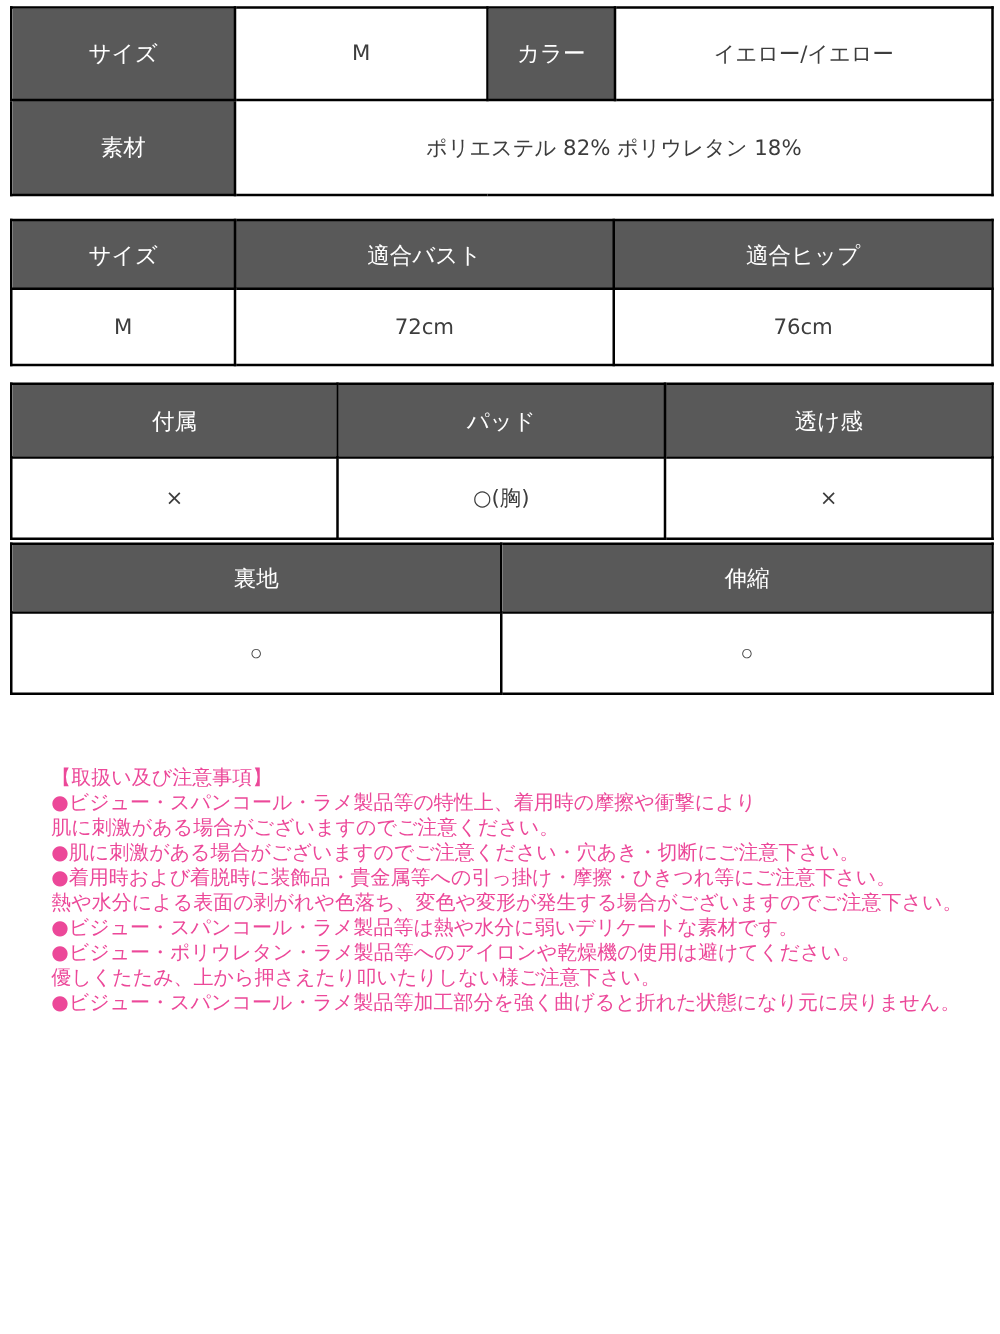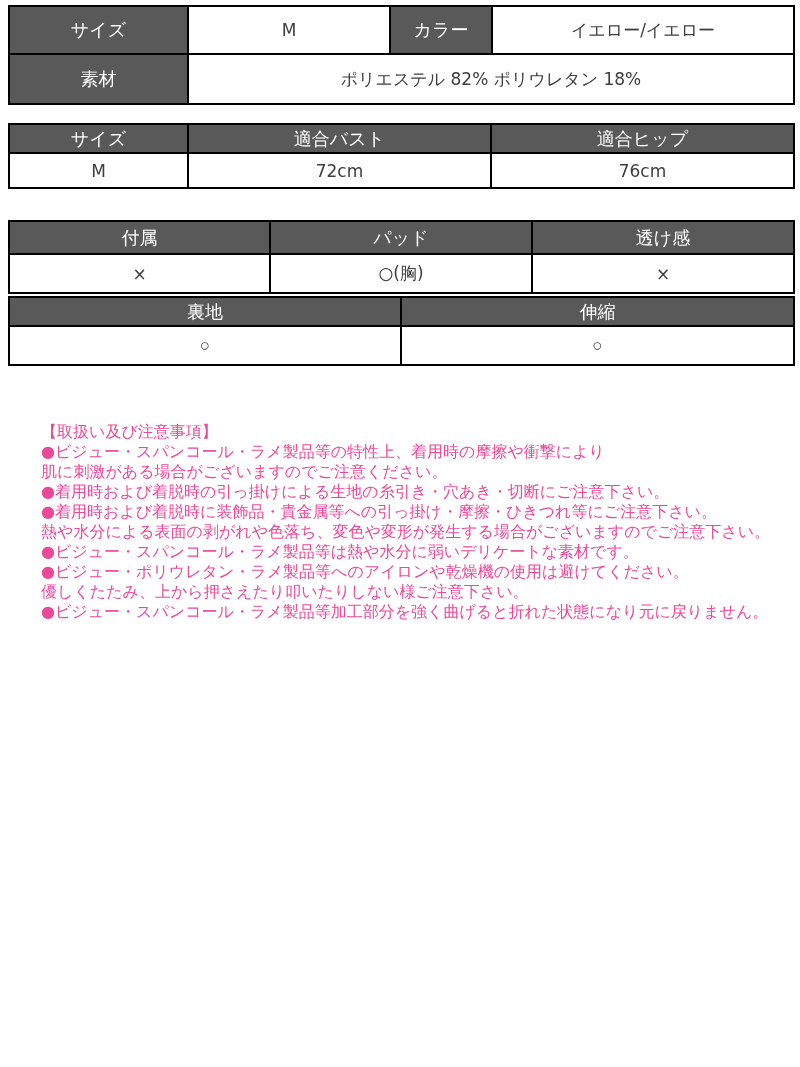--- a/index.html
+++ b/index.html
@@ -18,41 +18,41 @@
   }
   table.spec {
     border-collapse: collapse;
     table-layout: fixed;
     width: 785px;
   }
   table.spec th, table.spec td {
     border: 2px solid #000000;
     text-align: center;
     vertical-align: middle;
-    padding: 0;
+    padding: 13px;
     overflow: hidden;
     white-space: nowrap;
   }
   table.spec th {
     background: #595959;
     color: #ffffff;
     font-weight: 400;
     font-size: 18px;
   }
   table.spec td {
     color: #3d3d3d;
     font-size: 17px;
     background: #ffffff;
   }
   .t1 .row1 > th, .t1 .row1 > td { height: 46px; }
   .t1 .row2 > th, .t1 .row2 > td { height: 48px; }
   .t2 { margin-top: 18px; }
   .t2 .hrow > th { height: 27px; }
   .t2 .drow > td { height: 33px; }
-  .t3 { margin-top: 31px; }
+  .t3 { margin-top: 13px; }
   .t3 .hrow > th { height: 31px; }
   .t3 .drow > td { height: 37px; }
   .t4 { margin-top: 2px; }
   .t4 .hrow > th { height: 27px; text-align: center; }
   .t4 .drow > td { height: 37px; }
   td.mark      { font-size: 18px; color: #4a4a4a; }
   td.mark-pad  { font-size: 20px; color: #3d3d3d; }
   td.mark-big  { font-size: 27px; color: #3d3d3d; font-weight: 300; }
   .notes {
     margin: 56px 28px 0 33px;
@@ -144,21 +144,21 @@
         <td class="mark-big">○</td>
         <td class="mark-big">○</td>
       </tr>
     </tbody>
   </table>
 
   <div class="notes">
     <div class="note-line">【取扱い及び注意事項】</div>
     <div class="note-line">●ビジュー・スパンコール・ラメ製品等の特性上、着用時の摩擦や衝撃により</div>
     <div class="note-line">肌に刺激がある場合がございますのでご注意ください。</div>
-    <div class="note-line">●着用時および着脱時の引っ掛けによる生地の糸引き・穴あき・切断にご注意下さい。</div>
+    <div class="note-line">●肌に刺激がある場合がございますのでご注意ください・穴あき・切断にご注意下さい。</div>
     <div class="note-line">●着用時および着脱時に装飾品・貴金属等への引っ掛け・摩擦・ひきつれ等にご注意下さい。</div>
     <div class="note-line">熱や水分による表面の剥がれや色落ち、変色や変形が発生する場合がございますのでご注意下さい。</div>
     <div class="note-line">●ビジュー・スパンコール・ラメ製品等は熱や水分に弱いデリケートな素材です。</div>
     <div class="note-line">●ビジュー・ポリウレタン・ラメ製品等へのアイロンや乾燥機の使用は避けてください。</div>
     <div class="note-line">優しくたたみ、上から押さえたり叩いたりしない様ご注意下さい。</div>
     <div class="note-line">●ビジュー・スパンコール・ラメ製品等加工部分を強く曲げると折れた状態になり元に戻りません。</div>
   </div>
 
 </div>
 

